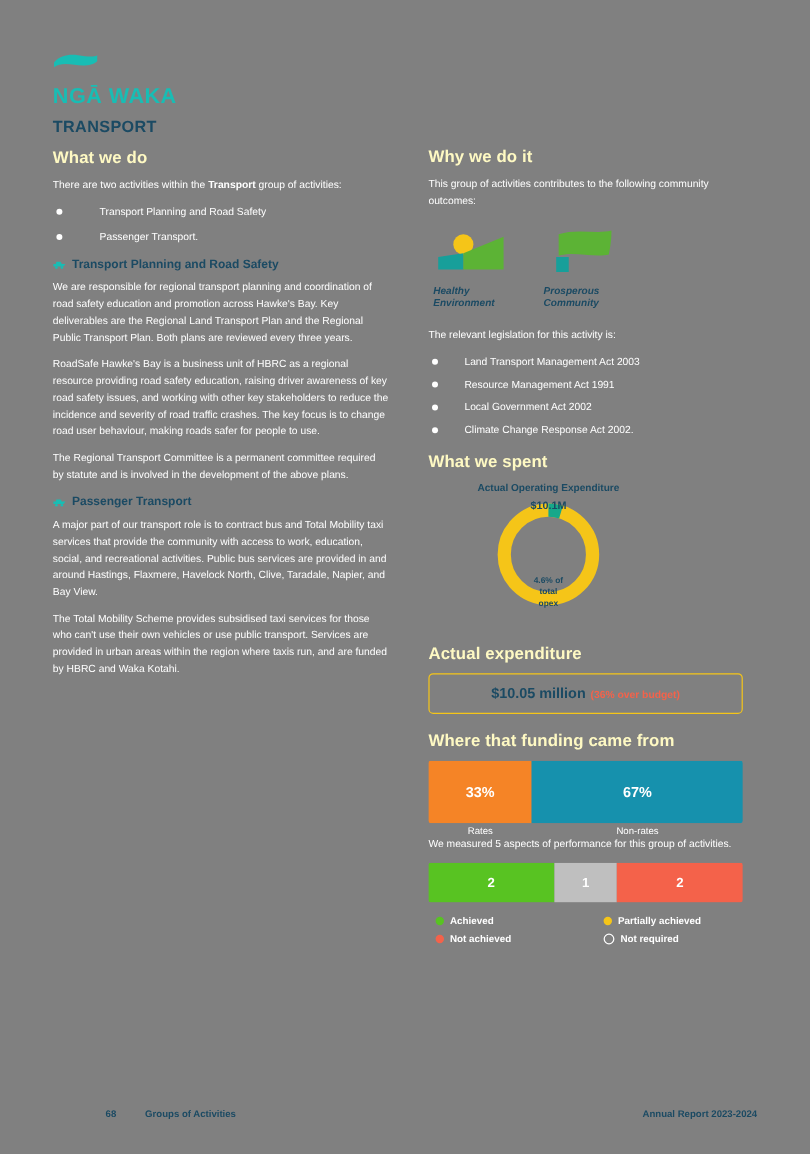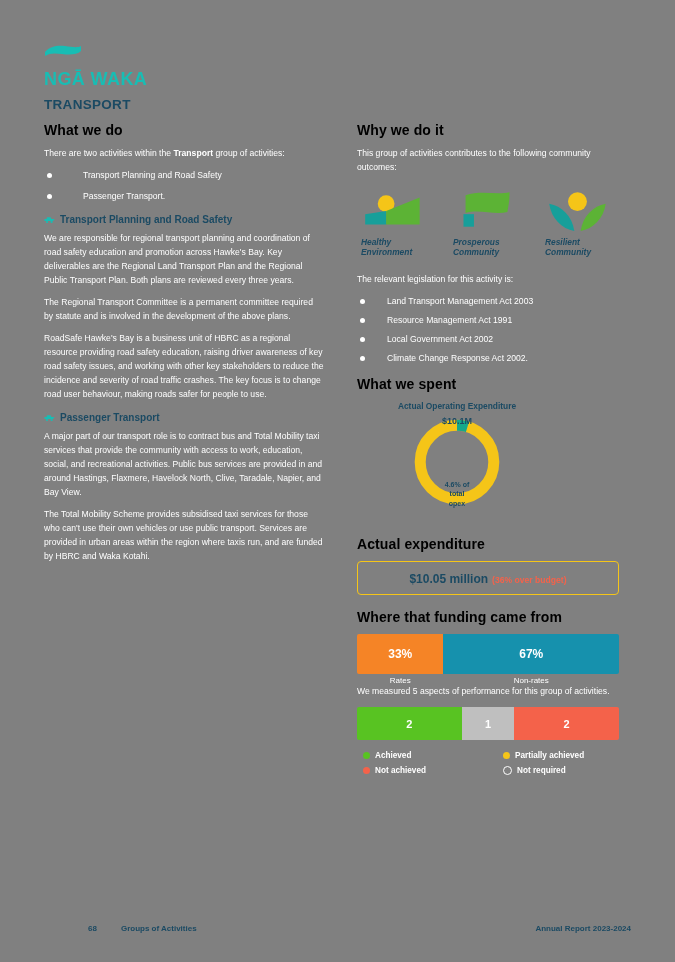--- a/index.html
+++ b/index.html
@@ -50,21 +50,21 @@
   .eng-title {
     font-size: 13.5px;
     font-weight: bold;
     color: #1b4a63;
     letter-spacing: .3px;
     margin: 0 0 10px 0;
   }
   h2.section {
     font-size: 14px;
     font-weight: bold;
-    color: #000000;
+    color: #fef9c3;
     margin: 0 0 9px 0;
     letter-spacing: .1px;
   }
   p.body {
     font-size: 8.6px;
     line-height: 1.62;
     color: #ffffff;
     margin: 0 0 8px 0;
   }
   p.body b { font-weight: bold; }
@@ -172,21 +172,21 @@
   .exp-note {
     font-size: 8.6px;
     font-weight: bold;
     color: #f4624a;
     margin-left: 4px;
   }
 
   
   .fund-bar {
     display: flex;
-    height: 40px;
+    height: 52px;
     margin: 6px 0 2px 0;
     border-radius: 2px;
     overflow: hidden;
     text-align: center;
   }
   .fund-seg {
     display: flex;
     align-items: center;
     justify-content: center;
     font-size: 12px;
@@ -290,22 +290,22 @@
     <h3 class="subhead">
       <svg class="waka-ico" width="11" height="8" viewBox="0 0 11 8">
         <path d="M0.5 5 L9 5 L10.5 3 L7.5 3 L6.5 1.2 L3 1.2 L2.5 3 L0.5 3 Z" fill="#18bdb4"></path>
         <circle cx="3" cy="6" r="1.1" fill="#18bdb4"></circle>
         <circle cx="7.6" cy="6" r="1.1" fill="#18bdb4"></circle>
       </svg>
       <span>Transport Planning and Road Safety</span>
     </h3>
 
     <p class="body">We are responsible for regional transport planning and coordination of road safety education and promotion across Hawke's Bay. Key deliverables are the Regional Land Transport Plan and the Regional Public Transport Plan. Both plans are reviewed every three years.</p>
+    <p class="body">RoadSafe Hawke's Bay is a business unit of HBRC as a regional resource providing road safety education, raising driver awareness of key road safety issues, and working with other key stakeholders to reduce the incidence and severity of road traffic crashes. The key focus is to change road user behaviour, making roads safer for people to use.</p>
     <p class="body">The Regional Transport Committee is a permanent committee required by statute and is involved in the development of the above plans.</p>
-    <p class="body">RoadSafe Hawke's Bay is a business unit of HBRC as a regional resource providing road safety education, raising driver awareness of key road safety issues, and working with other key stakeholders to reduce the incidence and severity of road traffic crashes. The key focus is to change road user behaviour, making roads safer for people to use.</p>
 
     <h3 class="subhead">
       <svg class="waka-ico" width="11" height="8" viewBox="0 0 11 8">
         <path d="M0.5 5 L9 5 L10.5 3 L7.5 3 L6.5 1.2 L3 1.2 L2.5 3 L0.5 3 Z" fill="#18bdb4"></path>
         <circle cx="3" cy="6" r="1.1" fill="#18bdb4"></circle>
         <circle cx="7.6" cy="6" r="1.1" fill="#18bdb4"></circle>
       </svg>
       <span>Passenger Transport</span>
     </h3>
 
@@ -326,28 +326,20 @@
           <path d="M24 34 L24 21 L56 8 L56 34 Z" fill="#5cb335"></path>
         </svg>
         <div class="lbl">Healthy Environment</div>
       </div>
       <div class="outcome">
         <svg class="ico" viewBox="0 0 62 42">
           <path d="M12 6 C26 1, 42 6, 54 3 C54 14, 52 20, 52 22 C40 25, 24 19, 12 23 Z" fill="#5cb335"></path>
           <path d="M10 24 L20 24 L20 36 L10 36 Z" fill="#179f9a"></path>
         </svg>
         <div class="lbl">Prosperous Community</div>
-      </div>
-      <div class="outcome">
-        <svg class="ico" viewBox="0 0 62 42">
-          <circle cx="31" cy="12" r="9" fill="#f5c518"></circle>
-          <path d="M4 14 C16 16, 26 26, 28 40 C16 38, 6 28, 4 14 Z" fill="#179f9a"></path>
-          <path d="M58 14 C46 16, 36 26, 34 40 C46 38, 56 28, 58 14 Z" fill="#5cb335"></path>
-        </svg>
-        <div class="lbl">Resilient Community</div>
       </div>
     </div>
 
     <p class="body">The relevant legislation for this activity is:</p>
     <ul class="bullets tight">
       <li>
         <span class="dot"></span>
         <span>Land Transport Management Act 2003</span>
       </li>
       <li>

